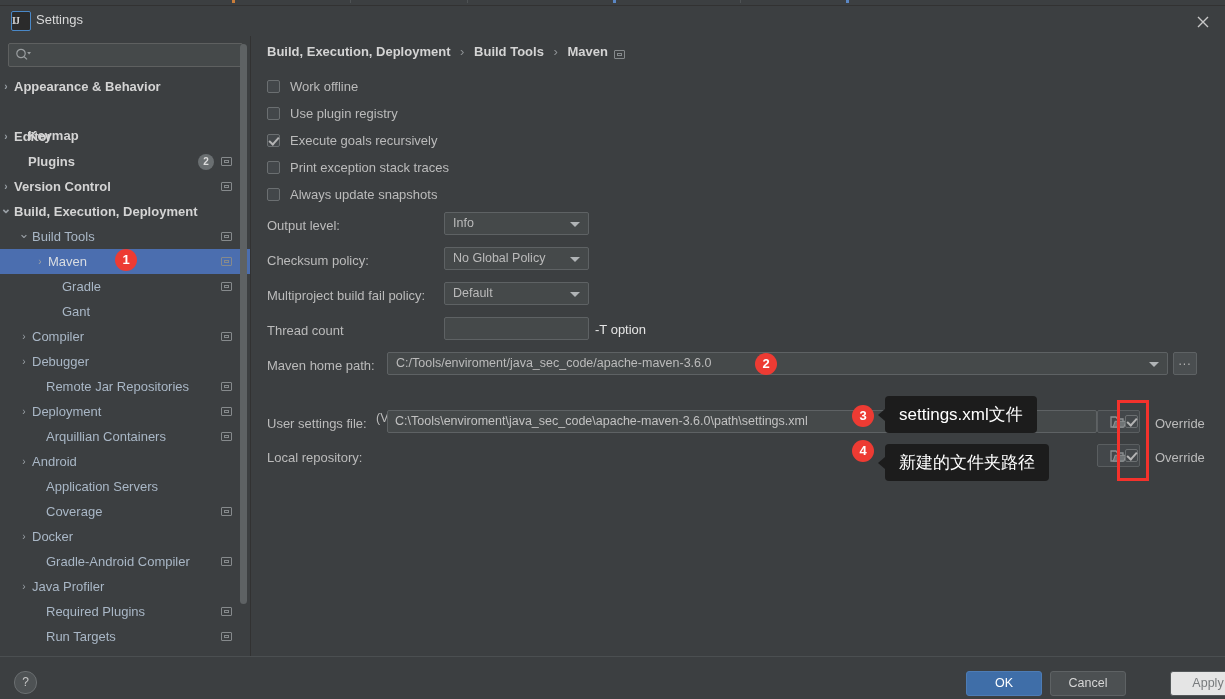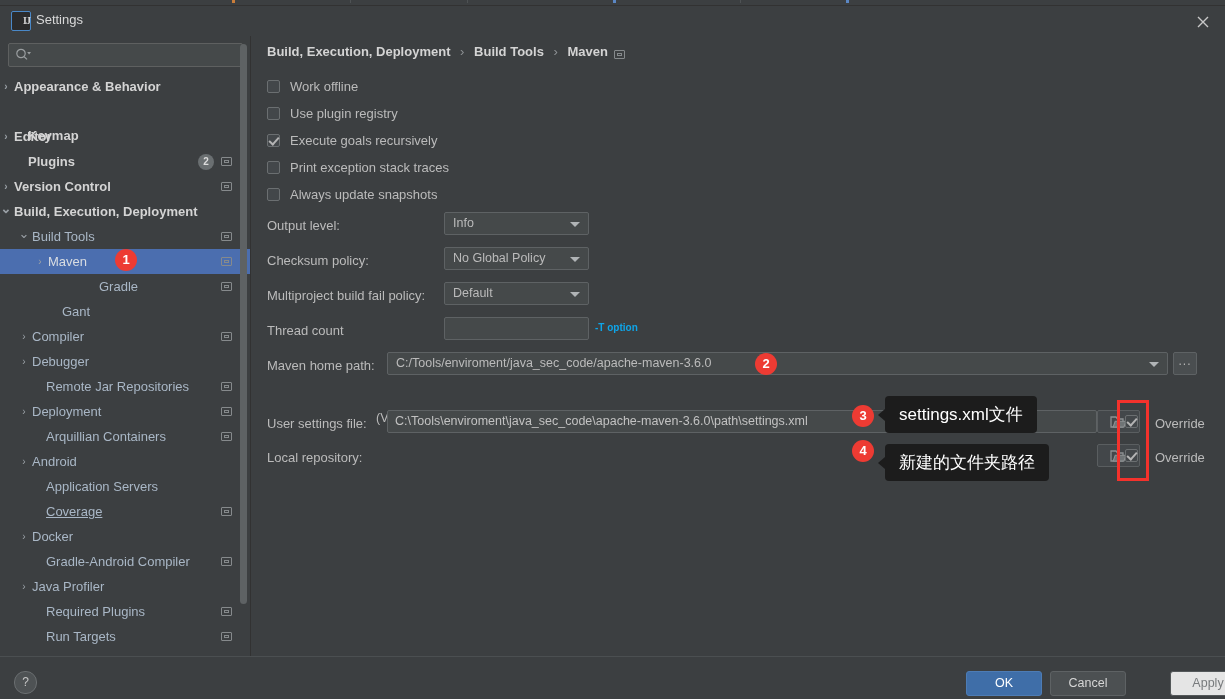--- a/index.html
+++ b/index.html
@@ -40,21 +40,21 @@
     background: #3c3f41;
   }
   .app-logo {
     position: absolute; left: 11px; top: 5px; width: 18px; height: 18px;
     background: #2b2b2b;
     border: 1px solid #4a88c7;
     border-radius: 2px;
     color: #d6d6d6;
     font-size: 10px; font-weight: bold;
     font-family: "Liberation Serif", serif;
-    text-align: right; line-height: 17px;
+    text-align: left; line-height: 17px;
     letter-spacing: -1px;
   }
   .title-text {
     position: absolute; left: 36px; top: 6px;
     font-size: 13px; color: #d8d8d8;
   }
   .close-btn {
     position: absolute; right: 10px; top: 4px; width: 24px; height: 22px;
     cursor: pointer;
   }
@@ -196,21 +196,21 @@
     background: #45494a;
     border: 1px solid #5e6264;
     border-radius: 2px;
     box-sizing: border-box;
   }
   .textfield .val {
     position: absolute; left: 7px; top: 3px;
     font-size: 12.5px; color: #c2c2c2; white-space: nowrap;
   }
   .hint {
-    position: absolute; font-size: 10px; color: #0ea5e9; white-space: nowrap; font-weight: bold;
+    position: absolute; font-size: 13px; color: #e5e5e5; white-space: nowrap;
   }
   .version-note {
     position: absolute; left: 125px; top: 375px;
     font-size: 12.5px; color: #bbbbbb;
   }
 
   .browse-btn {
     position: absolute; width: 24px; height: 23px;
     background: #4a4e50; border: 1px solid #5e6264;
     border-radius: 2px; box-sizing: border-box; cursor: pointer;
@@ -356,21 +356,21 @@
             <span class="arrow" style="left: 18px; font-size: 13px; line-height: 19px;">⌄</span>
             <span class="tree-label" style="left: 32px;">Build Tools</span>
             <span class="cfg-icon"></span>
           </div>
           <div class="tree-row selected">
             <span class="arrow" style="left: 34px;">›</span>
             <span class="tree-label" style="left: 48px;">Maven</span>
             <span class="cfg-icon"></span>
           </div>
           <div class="tree-row">
-            <span class="tree-label" style="left: 62px; margin-left: 37px;">Gradle</span>
+            <span class="tree-label" style="left: 62px;">Gradle</span>
             <span class="cfg-icon"></span>
           </div>
           <div class="tree-row">
             <span class="tree-label" style="left: 62px;">Gant</span>
           </div>
           <div class="tree-row">
             <span class="arrow" style="left: 18px;">›</span>
             <span class="tree-label" style="left: 32px; text-align: center;">Compiler</span>
             <span class="cfg-icon"></span>
           </div>
@@ -392,21 +392,21 @@
             <span class="cfg-icon"></span>
           </div>
           <div class="tree-row">
             <span class="arrow" style="left: 18px;">›</span>
             <span class="tree-label" style="left: 32px;">Android</span>
           </div>
           <div class="tree-row">
             <span class="tree-label" style="left: 46px;">Application Servers</span>
           </div>
           <div class="tree-row">
-            <span class="tree-label" style="left: 46px; text-decoration: underline;">Coverage</span>
+            <span class="tree-label" style="left: 46px;">Coverage</span>
             <span class="cfg-icon"></span>
           </div>
           <div class="tree-row">
             <span class="arrow" style="left: 18px;">›</span>
             <span class="tree-label" style="left: 32px;">Docker</span>
           </div>
           <div class="tree-row">
             <span class="tree-label" style="left: 46px;">Gradle-Android Compiler</span>
             <span class="cfg-icon"></span>
           </div>

